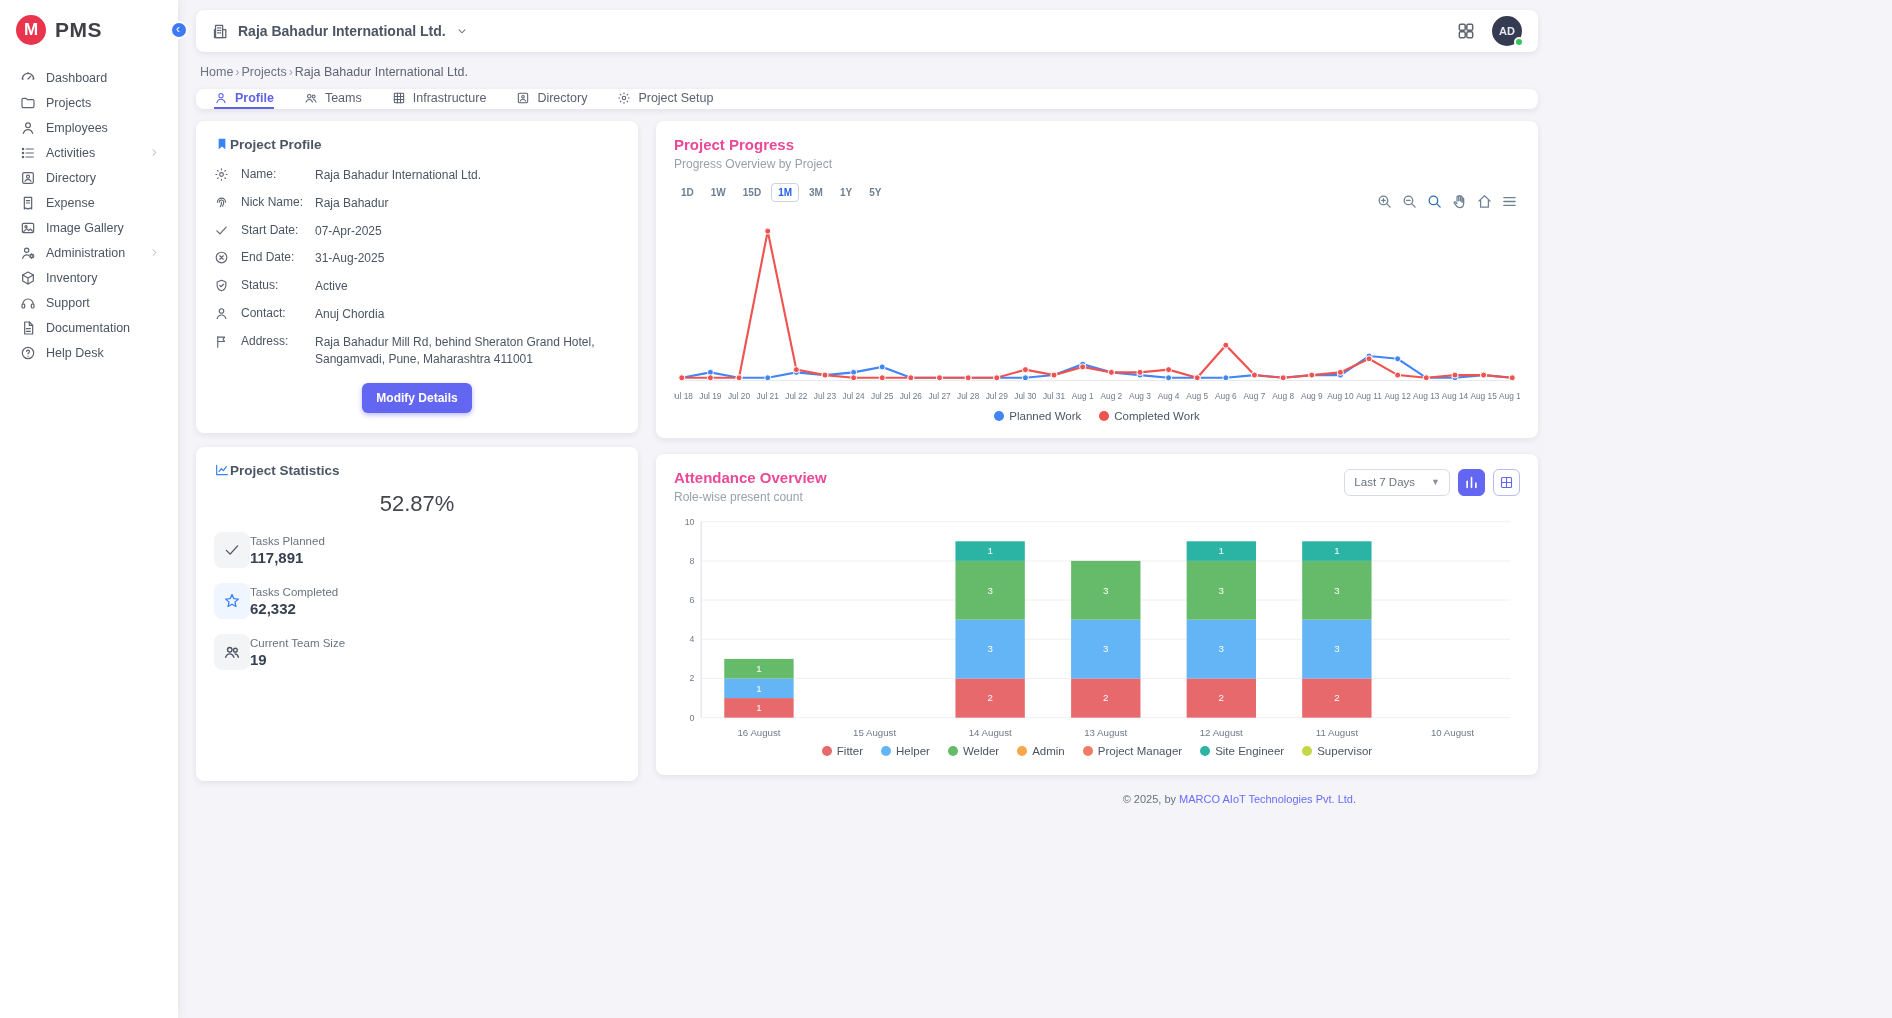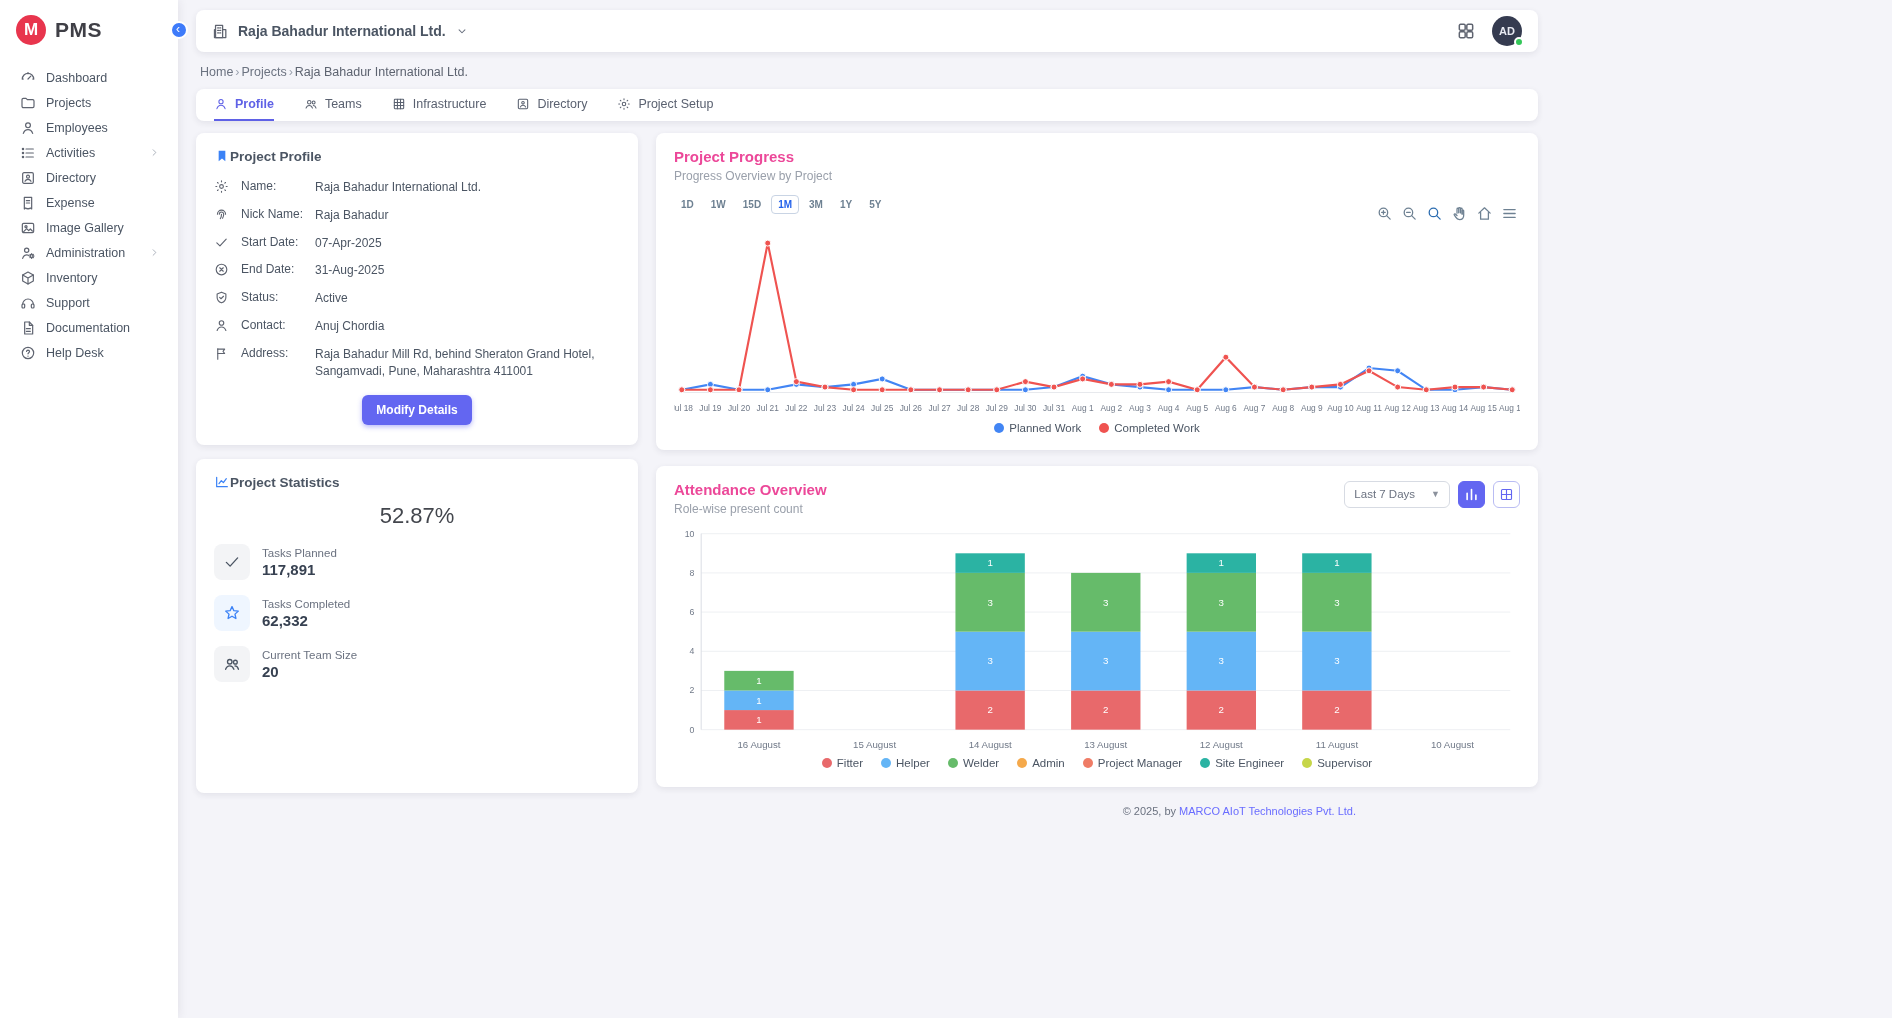--- a/index.html
+++ b/index.html
@@ -29,21 +29,21 @@
   .topbar-right{margin-left:auto;display:flex;align-items:center;gap:16px}
   .apps-icon{width:20px;height:20px;color:#5f6470;cursor:pointer}
   .avatar{width:30px;height:30px;border-radius:50%;background:#353b50;color:#e8eaf2;display:flex;align-items:center;justify-content:center;font-size:11px;font-weight:bold;position:relative;cursor:pointer}
   .status-dot{position:absolute;right:-2px;bottom:-1px;width:10px;height:10px;background:#34c759;border:2px solid #fff;border-radius:50%}
 
   .breadcrumb{padding:13px 4px 10px;font-size:12.5px;color:#6b7280;display:flex;gap:2px;align-items:center}
   .crumb{cursor:pointer}
   .crumb.last{color:#5d6370}
   .crumb-sep{color:#9ca3af}
 
-  .tabs{height:32px;display:flex;align-items:stretch;gap:30px;padding:0 18px;margin-bottom:12px}
+  .tabs{height:20px;display:flex;align-items:stretch;gap:30px;padding:0 18px;margin-bottom:12px}
   .tab{display:flex;align-items:center;gap:7px;font-size:12.5px;color:#5a6170;border-bottom:2px solid transparent;cursor:pointer}
   .tab [data-icon]{width:14px;height:14px}
   .tab.active{color:#5f61e6;border-color:#5f61e6;font-weight:bold}
 
   .content{display:flex;gap:18px;align-items:flex-start}
   .left-col{width:442px;flex:none;display:flex;flex-direction:column;gap:14px}
   .right-col{flex:1;display:flex;flex-direction:column;gap:16px;min-width:0}
 
   .card-title{display:flex;align-items:center;gap:0;font-size:13.5px;font-weight:bold;color:#4b5563;margin-bottom:15px}
   .card-title [data-icon]{color:#3b82f6;width:16px;height:16px}
@@ -52,21 +52,21 @@
   .field-row{display:flex;gap:12px;font-size:12px;margin-bottom:11px;align-items:flex-start}
   .field-icon{width:15px;height:15px;color:#5f6470;margin-top:0}
   .field-label{width:62px;flex:none;color:#4b5563}
   .field-value{flex:1;color:#4b5563;line-height:1.4}
   .btn-row{text-align:center;margin-top:16px}
   .btn-primary{background:#6366f1;color:#fff;border:none;border-radius:6px;padding:8px 14px;font-size:12px;font-weight:bold;cursor:pointer;box-shadow:0 2px 5px rgba(99,102,241,.45);font-family:inherit}
 
   .stats-card{padding:15px 18px 20px;min-height:334px}
   .gauge-wrap{display:flex;flex-direction:column;align-items:center;margin:4px 0 6px}
   .gauge-value{font-size:22px;color:#43464d;margin-top:-2px}
-  .stat-item{display:flex;align-items:center;gap:12px;margin-top:15px}
+  .stat-item{display:flex;align-items:center;margin-top:15px}
   .stat-icon{width:36px;height:36px;border-radius:8px;background:#f3f4f6;display:flex;align-items:center;justify-content:center;color:#4b5563}
   .stat-icon [data-icon]{width:18px;height:18px}
   .stat-icon.blue{color:#3b82f6;background:#eff6ff}
   .stat-label{font-size:11.5px;color:#6b7280}
   .stat-value{font-size:15px;font-weight:bold;color:#374151;margin-top:2px}
 
   .progress-card{padding:15px 18px 8px;position:relative}
   .chart-title{font-size:15px;font-weight:bold;color:#ec4899}
   .chart-sub{font-size:12px;color:#9aa0ab;margin-top:4px}
   .range-row{display:flex;gap:3px;margin:12px 0 0}
@@ -462,21 +462,21 @@
                   <svg viewBox="0 0 24 24" fill="none" stroke="currentColor" stroke-width="1.8" stroke-linecap="round" stroke-linejoin="round">
                     <circle cx="9" cy="9" r="3"></circle>
                     <path d="M3.5 19c1-3 3.1-4.6 5.5-4.6s4.5 1.6 5.5 4.6"></path>
                     <circle cx="16.5" cy="9.5" r="2.5"></circle>
                     <path d="M16 14.6c2.1.2 3.8 1.7 4.6 4.4"></path>
                   </svg>
                 </span>
               </span>
               <span>
                 <div class="stat-label">Current Team Size</div>
-                <div class="stat-value">20</div>
+                <div class="stat-value">19</div>
               </span>
             </div>
           </div>
       </section>
     </div>
 
     <div class="right-col">
       <section class="card progress-card">
         <div class="chart-title">Project Progress</div>
         <div class="chart-sub">Progress Overview by Project</div>

